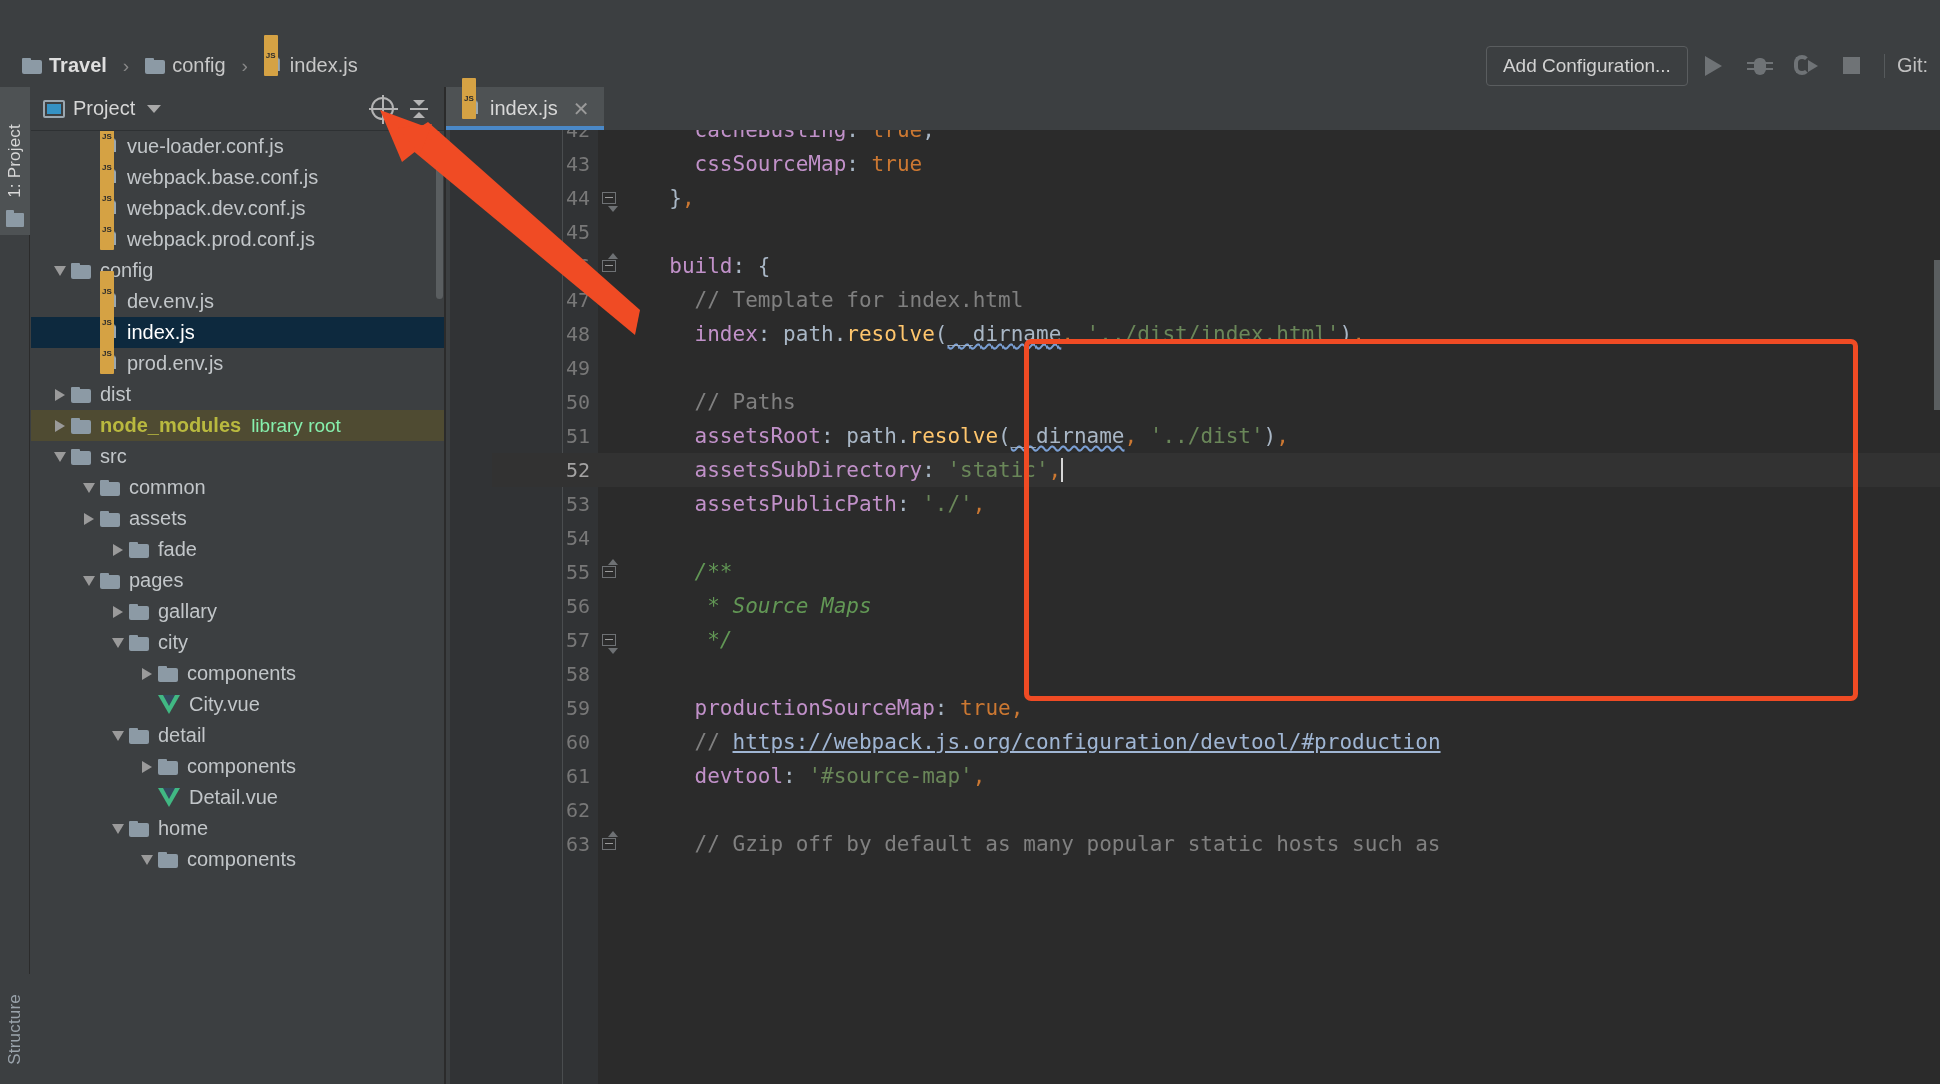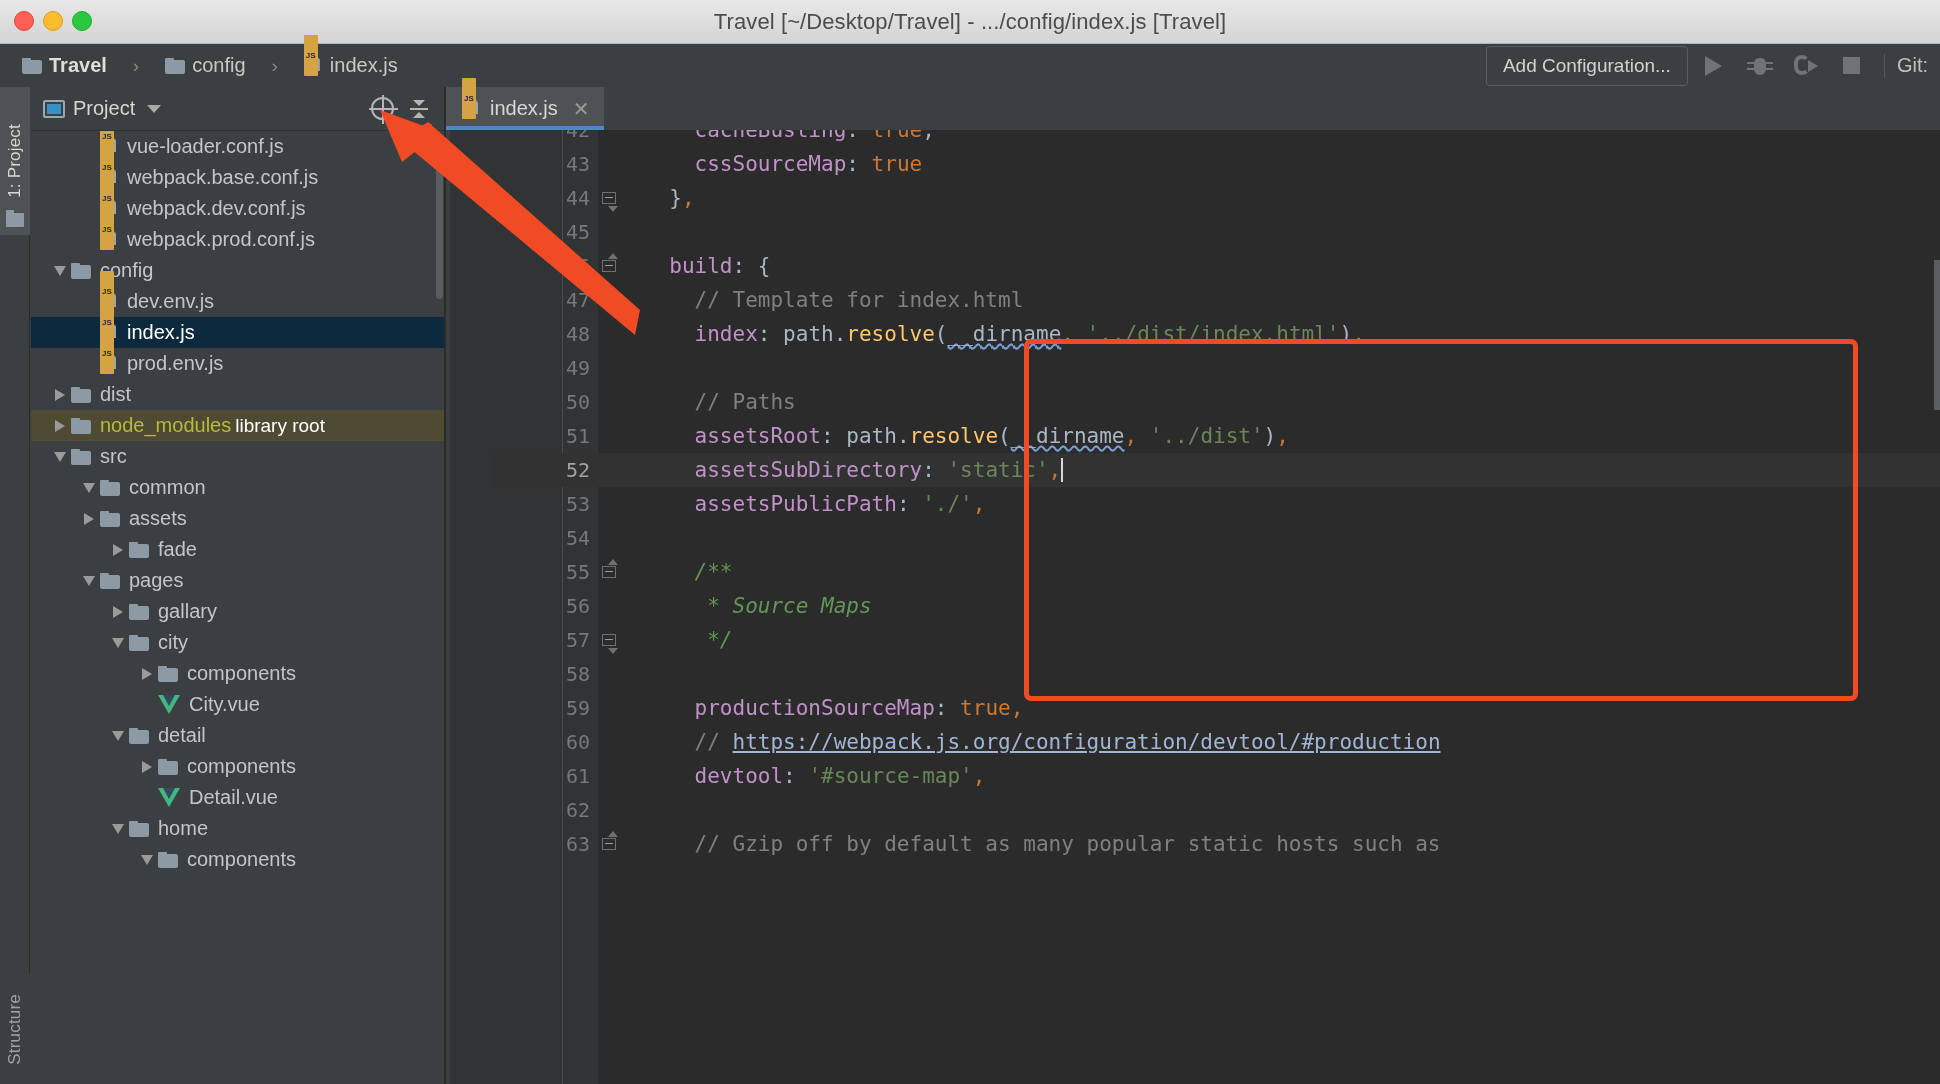--- a/index.html
+++ b/index.html
@@ -24,21 +24,21 @@
   .dot.red { background: #ff5f57; border: 1px solid #e0443e; }
   .dot.yellow { background: #febc2e; border: 1px solid #d89d23; }
   .dot.green { background: #28c840; border: 1px solid #1dab2d; }
   .win-title { font-size: 22px; color: #4c4c4c; letter-spacing: .1px; }
 
   
   .navbar {
     position: absolute; left: 0; top: 44px; width: 1940px; height: 43px;
     background: #3c3f41; display: flex; align-items: center;
   }
-  .crumbs { display: flex; align-items: center; padding-left: 18px; gap: 16px; }
+  .crumbs { display: flex; align-items: center; padding-left: 18px; gap: 6px; }
   .crumb { display: flex; align-items: center; gap: 7px; padding: 0 4px; font-size: 20px; color: #c8c8c8; }
   .crumb.strong { font-weight: bold; color: #dedede; }
   .crumb-sep { color: #888; font-size: 19px; padding: 0 6px; }
   .folder-ic { width: 20px; height: 16px; position: relative; display: inline-block; }
   .folder-ic::before {
     content: ""; position: absolute; left: 0; top: 2px; width: 20px; height: 14px;
     background: #8c9aa5; border-radius: 1px 2px 2px 2px;
   }
   .folder-ic::after {
     content: ""; position: absolute; left: 0; top: 0px; width: 9px; height: 4px;
@@ -121,22 +121,22 @@
   .trow.libroot { background: #4f4b32; }
   .trow .ind { flex: none; }
   .arrow { width: 22px; flex: none; display: flex; align-items: center; justify-content: center; }
   .arrow .r { width:0;height:0; border-left: 10px solid #9a9a9a; border-top: 6px solid transparent; border-bottom: 6px solid transparent; }
   .arrow .d { width:0;height:0; border-top: 10px solid #9a9a9a; border-left: 6px solid transparent; border-right: 6px solid transparent; }
   .tree .folder-ic { margin-right: 9px; }
   .tree .js-ic { margin-right: 8px; }
   .vue-ic { width: 22px; height: 19px; position: relative; margin-right: 9px; flex: none; }
   .vue-ic::before { content:""; position:absolute; left:0; top:0; width:0;height:0; border-left:11px solid transparent; border-right:11px solid transparent; border-top:19px solid #41b883; }
   .vue-ic::after { content:""; position:absolute; left:5px; top:0; width:0;height:0; border-left:6px solid transparent; border-right:6px solid transparent; border-top:11px solid #35495e; }
-  .libtag { color: #ffffff; margin-left: 4px; font-size: 19px; }
-  .trow.libroot .nm { color: #b9b93f; }
+  .libtag { color: #86efac; margin-left: 10px; font-size: 19px; }
+  .trow.libroot .nm { color: #b9b93f; font-weight: bold; }
   .tree-scroll { position: absolute; right: 1px; top: 28px; width: 7px; height: 140px; background: #5a5e60; border-radius: 4px; }
   .panel-divider { position: absolute; left: 444px; top: 87px; width: 2px; height: 997px; background: #2b2b2b; }
 
   
   .editor { position: absolute; left: 446px; top: 87px; right: 0; bottom: 0; background: #2b2b2b; }
   .tabbar { height: 43px; background: #3c3f41; display: flex; align-items: stretch; }
   .etab {
     display: flex; align-items: center; gap: 9px; padding: 0 14px 0 16px;
     background: #4e5254; font-size: 20px; color: #d8d8d8; position: relative; min-width: 140px;
   }
@@ -186,28 +186,20 @@
   }
   .arrow-annot { position: absolute; left: 280px; top: 110px; width: 360px; height: 230px; pointer-events: none; }
 
   .scroll-right { position: absolute; right: 0; top: 130px; width: 6px; height: 150px; background: #5a5e60; }
 </style>
 </head>
 <body>
 
 <div class="app">
 
-  <div class="titlebar">
-    <div class="traffic">
-      <div class="dot red"></div>
-      <div class="dot yellow"></div>
-      <div class="dot green"></div>
-    </div>
-    <div class="win-title">Travel [~/Desktop/Travel] - .../config/index.js [Travel]</div>
-  </div>
 
   <div class="navbar">
     <div class="crumbs">
       <div class="crumb strong">
         <span class="folder-ic"></span>
         <span>Travel</span>
       </div>
       <span class="crumb-sep">›</span>
       <div class="crumb">
         <span class="folder-ic"></span>

